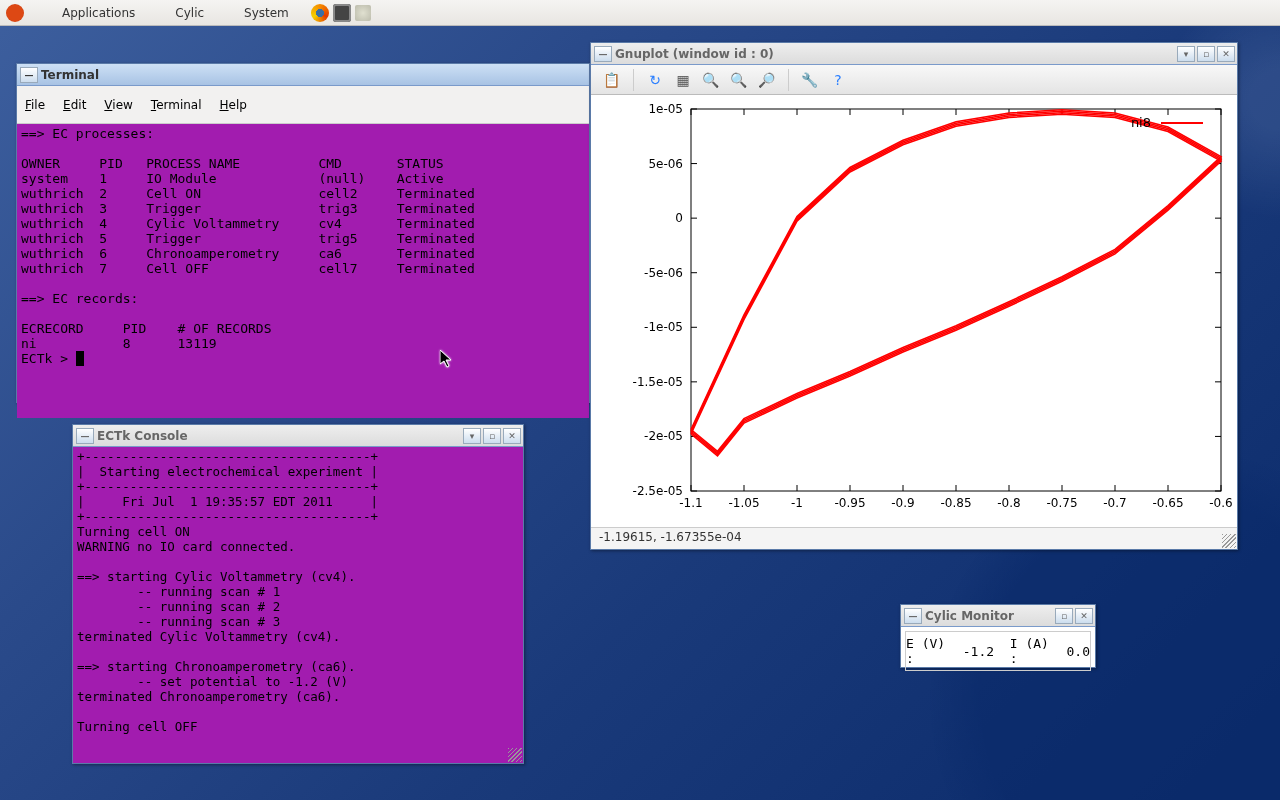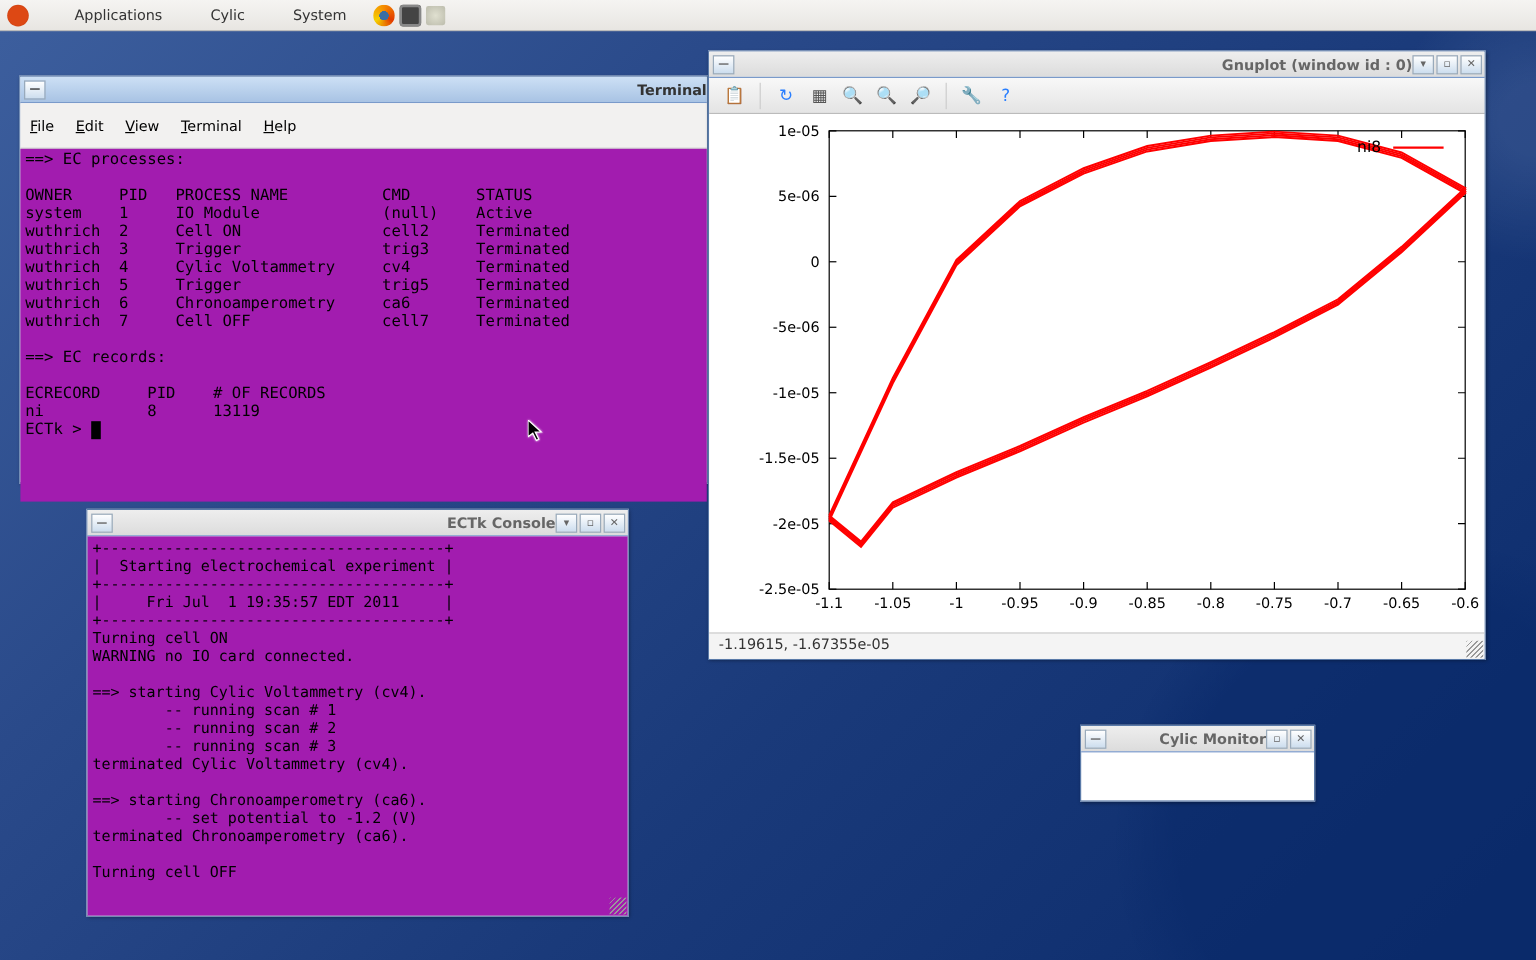--- a/index.html
+++ b/index.html
@@ -47,21 +47,21 @@
     box-shadow: 1px 1px 3px rgba(0,0,0,.4);
     border:1px solid #5a7aa8;
   }
   .titlebar {
     height:22px; background: linear-gradient(#cde0f5,#a8c3e4);
     border-bottom:1px solid #7a9aca;
     display:flex; align-items:center; font-size:12px; font-weight:bold; color:#333;
   }
   .titlebar.inactive { background: linear-gradient(#eee,#dcdcdc); color:#666;}
   .title-left-btn { width:18px;height:16px;margin:0 3px;background:linear-gradient(#fff,#cde);border:1px solid #9ab;display:flex;align-items:center;justify-content:center;font-size:9px;cursor:default;}
-  .title-text { flex:1; text-align:right; }
+  .title-text { flex:1; text-align:left; }
   .title-btns { display:flex; margin-right:2px; gap:2px;}
   .title-btns .tb { width:18px;height:16px;background:linear-gradient(#fff,#cde);border:1px solid #9ab;display:flex;align-items:center;justify-content:center;font-size:9px;cursor:default;}
 
   
   #terminal-win { left:16px; top:63px; width:574px; height:340px; }
   .menubar { height:38px; background:#f2f1f0; border-bottom:1px solid #ccc;
     display:flex;align-items:center;font-size:12px;gap:2px;}
   .menubar span { padding:2px 8px; cursor:default;}
   .menubar span u { text-decoration:underline;}
   .term-body {
@@ -275,33 +275,39 @@
         <text x="92" y="400" font-size="12" text-anchor="end" fill="#000">-2.5e-05</text>
         <path d="M 100.0 334.5 L 153.0 219.9 L 206.0 121.6 L 259.0 72.5 L 312.0 45.2 L 365.0 26.7 L 418.0 18.0 L 471.0 14.7 L 524.0 18.0 L 577.0 32.1 L 630.0 61.6 L 630.0 61.6 L 577.0 110.7 L 524.0 154.4 L 471.0 181.7 L 418.0 206.8 L 365.0 230.8 L 312.0 252.6 L 259.0 276.6 L 206.0 298.5 L 153.0 323.6 L 126.5 356.3 L 100.0 334.5 " fill="none" stroke="#f00" stroke-width="1.6"></path>
         <path d="M 100.0 336.0 L 153.0 221.4 L 206.0 123.1 L 259.0 74.0 L 312.0 46.7 L 365.0 28.2 L 418.0 19.5 L 471.0 16.2 L 524.0 19.5 L 577.0 33.6 L 630.0 63.1 L 630.0 63.1 L 577.0 112.2 L 524.0 155.9 L 471.0 183.2 L 418.0 208.3 L 365.0 232.3 L 312.0 254.1 L 259.0 278.1 L 206.0 300.0 L 153.0 325.1 L 126.5 357.8 L 100.0 336.0 " fill="none" stroke="#f00" stroke-width="1.6"></path>
         <path d="M 100.0 337.5 L 153.0 222.9 L 206.0 124.6 L 259.0 75.5 L 312.0 48.2 L 365.0 29.7 L 418.0 21.0 L 471.0 17.7 L 524.0 21.0 L 577.0 35.1 L 630.0 64.6 L 630.0 64.6 L 577.0 113.7 L 524.0 157.4 L 471.0 184.7 L 418.0 209.8 L 365.0 233.8 L 312.0 255.6 L 259.0 279.6 L 206.0 301.5 L 153.0 326.6 L 126.5 359.3 L 100.0 337.5 " fill="none" stroke="#f00" stroke-width="1.6"></path>
         <path d="M 100.0 339.0 L 153.0 224.4 L 206.0 126.1 L 259.0 77.0 L 312.0 49.7 L 365.0 31.2 L 418.0 22.5 L 471.0 19.2 L 524.0 22.5 L 577.0 36.6 L 630.0 66.1 L 630.0 66.1 L 577.0 115.2 L 524.0 158.9 L 471.0 186.2 L 418.0 211.3 L 365.0 235.3 L 312.0 257.1 L 259.0 281.1 L 206.0 303.0 L 153.0 328.1 L 126.5 360.8 L 100.0 339.0 " fill="none" stroke="#f00" stroke-width="1.6"></path>
         <text x="560" y="32" font-size="13" fill="#000" text-anchor="end">ni8</text>
         <line x1="570" y1="28" x2="612" y2="28" stroke="#f00" stroke-width="2"></line>
       </svg>
   </div>
   <div class="statusbar">
-    <span>-1.19615, -1.67355e-05</span>
+    <span>-1.19615, -1.67355e-04</span>
     <div class="resize-handle"></div>
   </div>
 </div>
 
 <div class="win" id="monitor-win">
   <div class="titlebar inactive">
     <div class="title-left-btn">—</div>
     <div class="title-text">Cylic Monitor</div>
     <div class="title-btns">
       <div class="tb">▫</div>
       <div class="tb">✕</div>
     </div>
   </div>
+  <div class="monitor-body">
+    <span>E (V) :</span>&nbsp;&nbsp;
+    <span>-1.2</span>&nbsp;&nbsp;
+    <span>I (A) :</span>&nbsp;&nbsp;
+    <span>0.0</span>
+  </div>
 </div>
 
 <div class="cursor-arrow">
   <svg width="16" height="20">
       <path d="M0 0 L0 14 L4 11 L7 17 L9 16 L6 10 L11 10 Z" fill="#000" stroke="#fff" stroke-width="1"></path>
     </svg>
 </div>
 
 </body></html>

